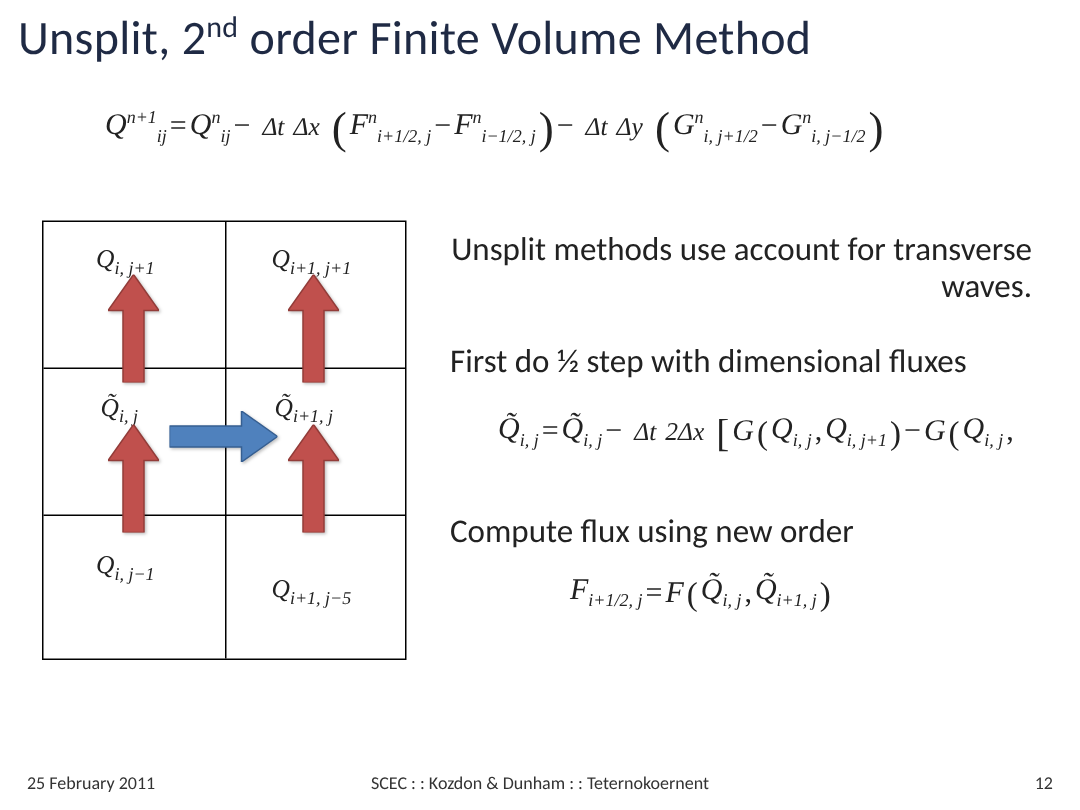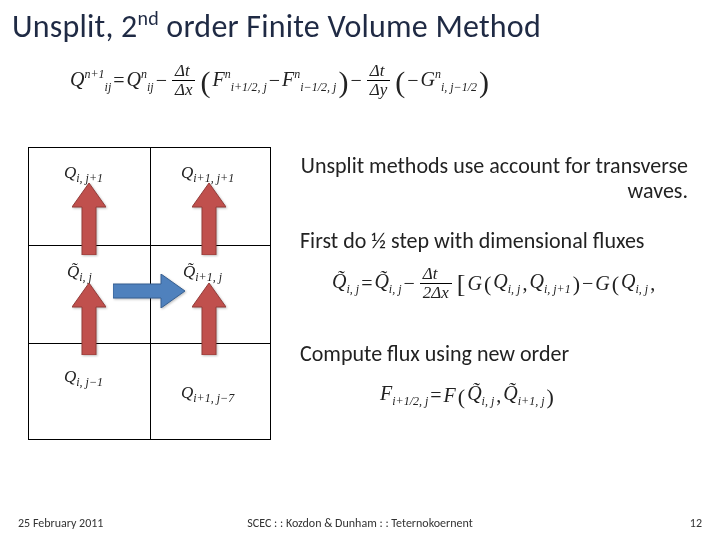--- a/index.html
+++ b/index.html
@@ -33,25 +33,25 @@
     font-size: 20px;
     font-style: italic;
   }
   .row {
     display: inline-flex;
     align-items: center;
     gap: 2px;
   }
   .frac {
     display: inline-flex;
-    flex-direction: column;
-    align-items: flex-start;
+    flex-direction: row;
+    align-items: center;
     vertical-align: middle;
     font-style: normal;
-    margin: 0 3px;
+    margin: 14px 3px;
   }
   .frac .num, .frac .den {
     font-size: 17px;
     line-height: 1.05;
     padding: 0 3px;
     font-style: italic;
   }
   .frac .bar {
     width: 100%;
     height: 1px;
@@ -195,20 +195,21 @@
     <span class="rm"> − </span>
     <span><span>F</span><span class="supn">n</span><span class="sub">i−1/2, j</span></span>
     <span class="paren">)</span>
     <span class="rm"> − </span>
     <span class="frac">
       <span class="num rm">Δt</span>
       <span class="bar"></span>
       <span class="den rm">Δy</span>
     </span>
     <span class="paren">(</span>
+    <span><span>G</span><span class="supn">n</span><span class="sub">i, j+1/2</span></span>
     <span class="rm"> − </span>
     <span><span>G</span><span class="supn">n</span><span class="sub">i, j−1/2</span></span>
     <span class="paren">)</span>
   </span>
 </div>
 
 <div class="explain explain1">Unsplit methods use account for transverse waves.</div>
 <div class="explain explain2">First do ½ step with dimensional fluxes</div>
 <div class="explain explain3">Compute flux using new order</div>
 
@@ -254,21 +255,21 @@
 <div class="grid">
   <div class="vline"></div>
   <div class="hline h1"></div>
   <div class="hline h2"></div>
 
   <div class="cell-label" style="left:35px; top:15px;"><span>Q</span><span class="sub">i, j+1</span></div>
   <div class="cell-label" style="left:152px; top:15px;"><span>Q</span><span class="sub">i+1, j+1</span></div>
   <div class="cell-label" style="left:38px; top:114px;"><span>Q̃</span><span class="sub">i, j</span></div>
   <div class="cell-label" style="left:154px; top:114px;"><span>Q̃</span><span class="sub">i+1, j</span></div>
   <div class="cell-label" style="left:35px; top:219px;"><span>Q</span><span class="sub">i, j−1</span></div>
-  <div class="cell-label" style="left:152px; top:235px;"><span>Q</span><span class="sub">i+1, j−7</span></div>
+  <div class="cell-label" style="left:152px; top:235px;"><span>Q</span><span class="sub">i+1, j−5</span></div>
 
   <svg class="arrow-red" style="left:43px; top:35px;" width="34" height="72">
     <path d="M17 0 L34 24 L24 24 L24 72 L10 72 L10 24 L0 24 Z" fill="#c0504d" stroke="#933c39" stroke-width="1"></path>
   </svg>
   <svg class="arrow-red" style="left:163px; top:35px;" width="34" height="72">
     <path d="M17 0 L34 24 L24 24 L24 72 L10 72 L10 24 L0 24 Z" fill="#c0504d" stroke="#933c39" stroke-width="1"></path>
   </svg>
   <svg class="arrow-red" style="left:43px; top:135px;" width="34" height="72">
     <path d="M17 0 L34 24 L24 24 L24 72 L10 72 L10 24 L0 24 Z" fill="#c0504d" stroke="#933c39" stroke-width="1"></path>
   </svg>

